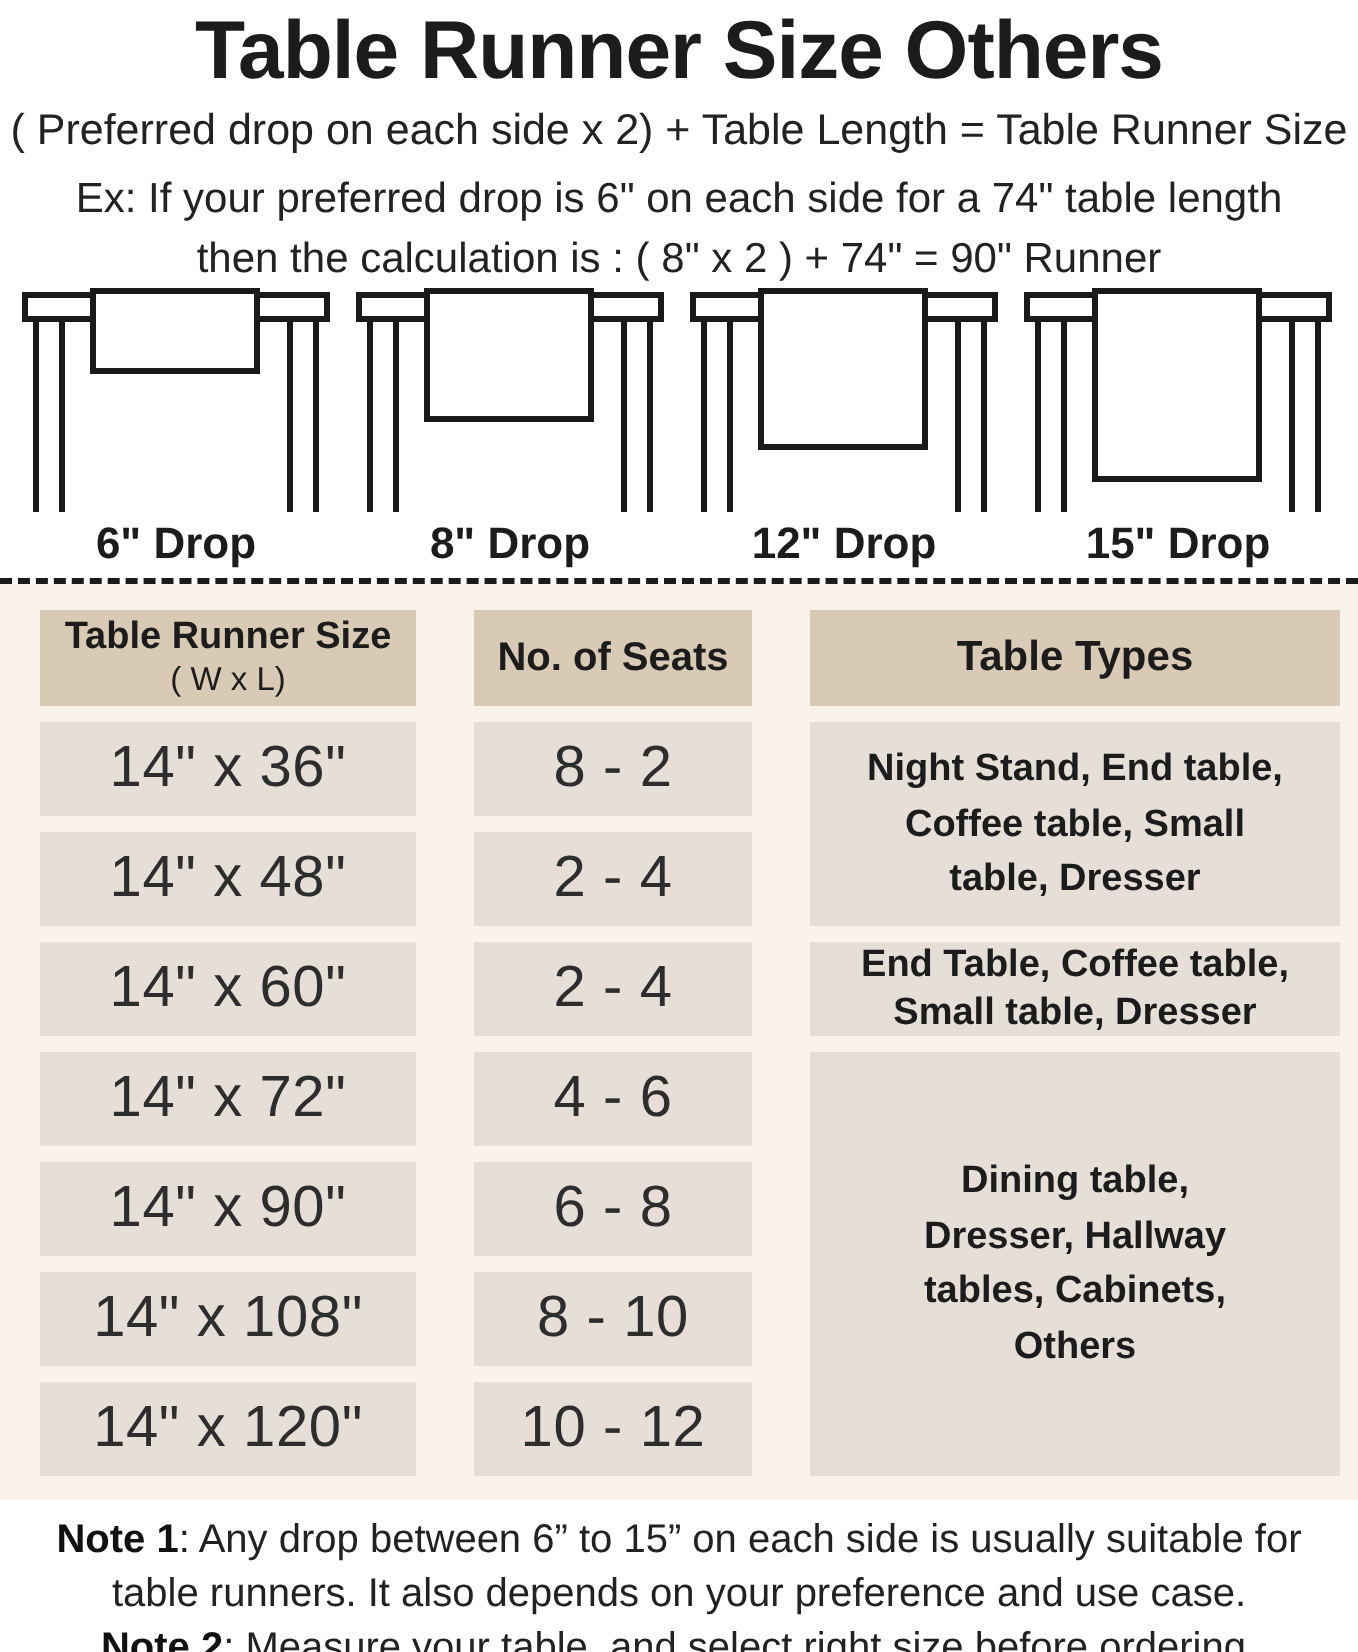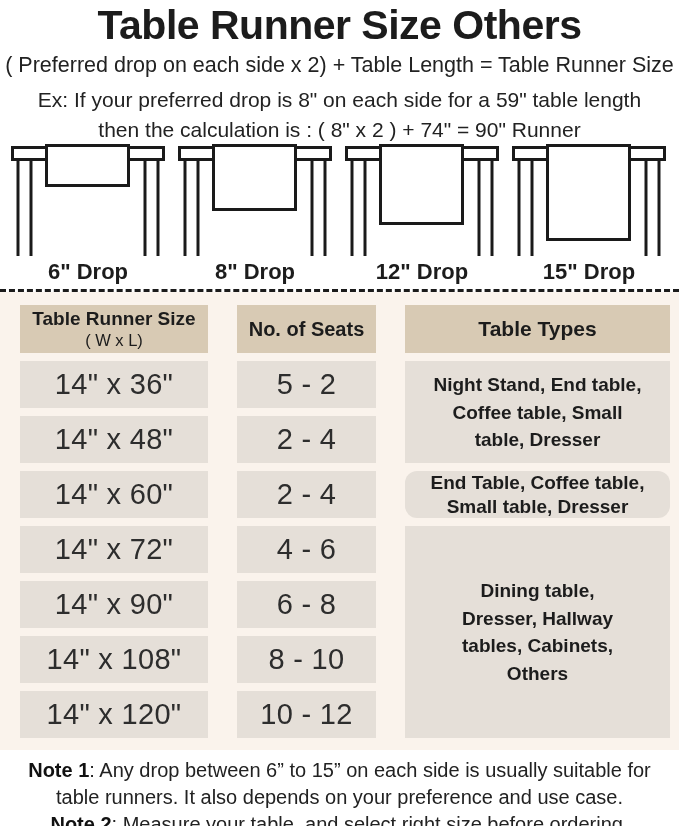--- a/index.html
+++ b/index.html
@@ -97,42 +97,42 @@
   .head-line2 { font-size: 16.5px; line-height: 1.2; }
   .head-seats { font-size: 20px; font-weight: 700; }
   .head-types { font-size: 21px; font-weight: 700; }
   .size-cell, .seats-cell { font-size: 29px; font-weight: 400; color: #2d2d2d; letter-spacing: 0.3px; }
   .type-cell {
     font-size: 19px;
     font-weight: 700;
     line-height: 1.45;
     white-space: pre-line;
   }
-  .typeB { line-height: 1.25; border-radius: 12px; }
+  .typeB { line-height: 1.25; }
   
   .notes-section {
     background: #ffffff;
     padding-top: 7px;
     text-align: center;
   }
   .note {
     font-size: 20px;
     line-height: 1.34;
     color: #222222;
     white-space: pre-line;
   }
   .note b { color: #111111; }
 </style>
 </head>
 <body>
 
 <div class="top-section">
   <h1 class="page-title">Table Runner Size Others</h1>
   <p class="formula-line">( Preferred drop on each side x 2) + Table Length = Table Runner Size</p>
-  <p class="example-line1">Ex: If your preferred drop is 8" on each side for a 59" table length</p>
+  <p class="example-line1">Ex: If your preferred drop is 6" on each side for a 74" table length</p>
   <p class="example-line2">then the calculation is : ( 8" x 2 ) + 74" = 90" Runner</p>
 
   <div class="illustrations">
     <div class="figure">
       <svg width="154" height="114" viewBox="0 0 154 114">
         <rect x="1.5" y="3.5" width="151" height="12" fill="#ffffff" stroke="#1a1a1a" stroke-width="3"></rect>
         <line x1="7" y1="15" x2="7" y2="112" stroke="#1a1a1a" stroke-width="3"></line>
         <line x1="20" y1="15" x2="20" y2="112" stroke="#1a1a1a" stroke-width="3"></line>
         <line x1="134" y1="15" x2="134" y2="112" stroke="#1a1a1a" stroke-width="3"></line>
         <line x1="147" y1="15" x2="147" y2="112" stroke="#1a1a1a" stroke-width="3"></line>
@@ -182,21 +182,21 @@
   <div class="grid">
 
     <div class="cell head c1 hr1">
       <div class="head-line1">Table Runner Size</div>
       <div class="head-line2">( W x L)</div>
     </div>
     <div class="cell head c2 hr1 head-seats">No. of Seats</div>
     <div class="cell head c3 hr1 head-types">Table Types</div>
 
     <div class="cell c1 r1 size-cell">14" x 36"</div>
-    <div class="cell c2 r1 seats-cell">5 - 2</div>
+    <div class="cell c2 r1 seats-cell">8 - 2</div>
 
     <div class="cell c1 r2 size-cell">14" x 48"</div>
     <div class="cell c2 r2 seats-cell">2 - 4</div>
 
     <div class="cell c1 r3 size-cell">14" x 60"</div>
     <div class="cell c2 r3 seats-cell">2 - 4</div>
 
     <div class="cell c1 r4 size-cell">14" x 72"</div>
     <div class="cell c2 r4 seats-cell">4 - 6</div>
 

